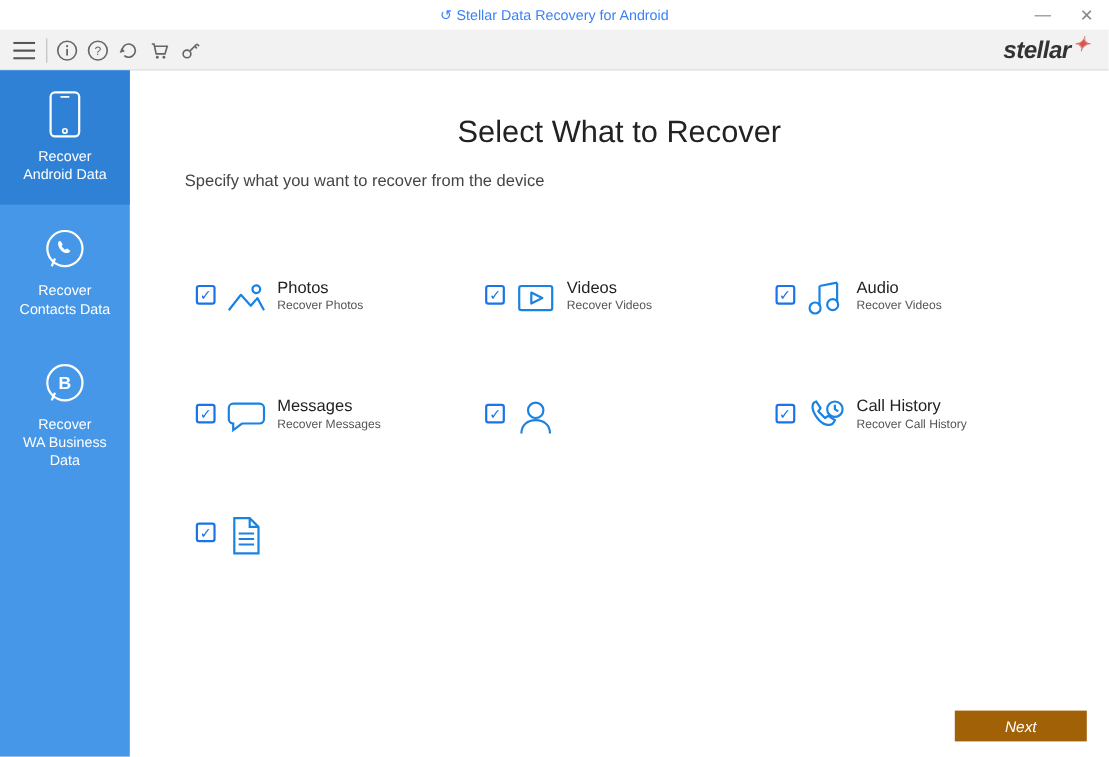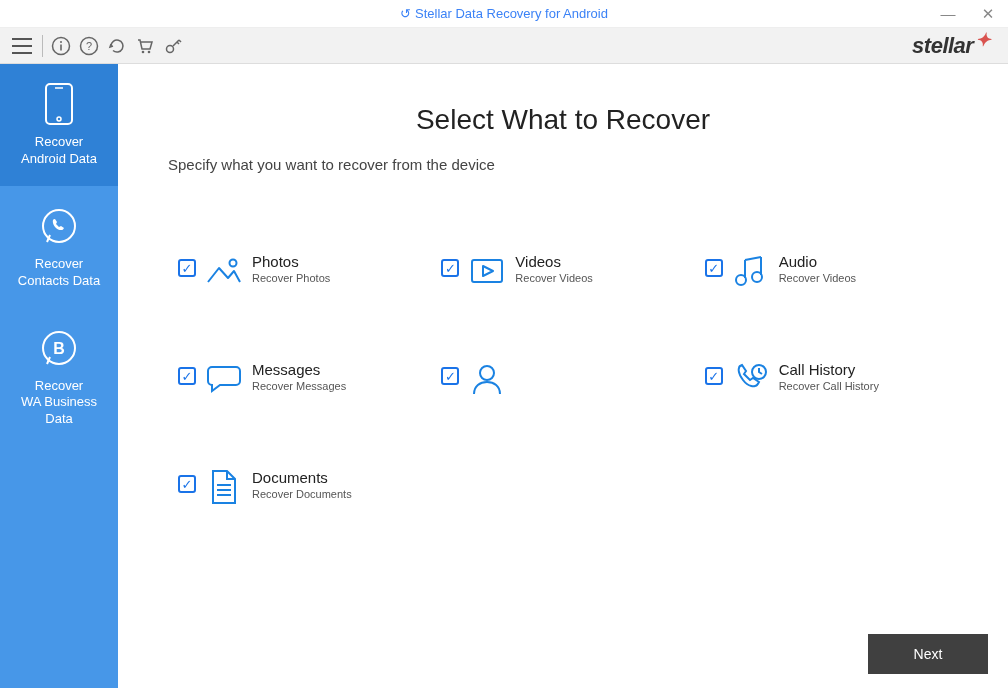--- a/index.html
+++ b/index.html
@@ -32,21 +32,21 @@
     .main-title { text-align: center; font-size: 28px; color: #222; font-weight: 500; }
     .main-subtitle { font-size: 15px; color: #444; margin-top: 20px; }
 
     .grid { display: grid; grid-template-columns: repeat(3, 1fr); row-gap: 72px; column-gap: 20px; margin-top: 80px; padding: 0 10px; }
     .grid-item { display: flex; align-items: flex-start; gap: 10px; }
     .chk { width: 18px; height: 18px; border: 2px solid #1a73e8; border-radius: 3px; display: flex; align-items: center; justify-content: center; color: #1a73e8; font-size: 13px; flex-shrink:0; cursor:pointer; margin-top:6px;}
     .type-icon { width: 36px; height: 36px; display:flex; align-items:center; justify-content:center; flex-shrink:0;}
     .item-text .item-title { font-weight: 400; font-size: 15px; color: #222; }
     .item-text .item-desc { font-size: 11px; color: #555; margin-top: 2px; }
 
-    .next-btn { position: absolute; right: 20px; bottom: 14px; width: 120px; height: 40px; background: #404040; color: #fff; border: none; font-size: 14px; cursor: pointer; }
+    .next-btn { position: absolute; right: 20px; bottom: 14px; width: 120px; height: 28px; background: #a16207; color: #fff; border: none; font-size: 14px; cursor: pointer; font-style: italic; }
 
     svg { display:block; }
   </style>
 </head>
 <body>
 
 <div class="titlebar">
   <div class="titlebar-center">
     <span class="back-icon">↺</span><span>Stellar Data Recovery for Android</span>
   </div>
@@ -235,22 +235,18 @@
         <div class="chk">✓</div>
         <div class="type-icon">
           <svg width="30" height="36" viewBox="0 0 30 36">
               <path d="M4 2 h14 l8 8 v24 h-22 z" fill="none" stroke="#1a82e2" stroke-width="2"></path>
               <path d="M18 2 v8 h8" fill="none" stroke="#1a82e2" stroke-width="2"></path>
               <line x1="8" y1="16" x2="22" y2="16" stroke="#1a82e2" stroke-width="2"></line>
               <line x1="8" y1="21" x2="22" y2="21" stroke="#1a82e2" stroke-width="2"></line>
               <line x1="8" y1="26" x2="22" y2="26" stroke="#1a82e2" stroke-width="2"></line>
             </svg>
         </div>
-        <div class="item-text">
-          <div class="item-title">Documents</div>
-          <div class="item-desc">Recover Documents</div>
-        </div>
       </div>
     </div>
 
     <button class="next-btn">Next</button>
   </div>
 </div>
 
 </body></html>

